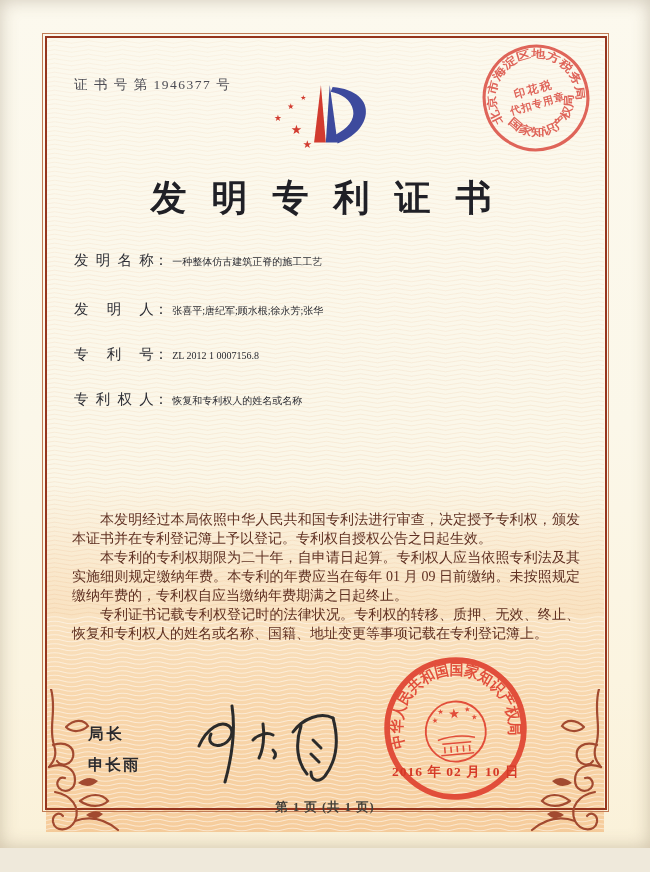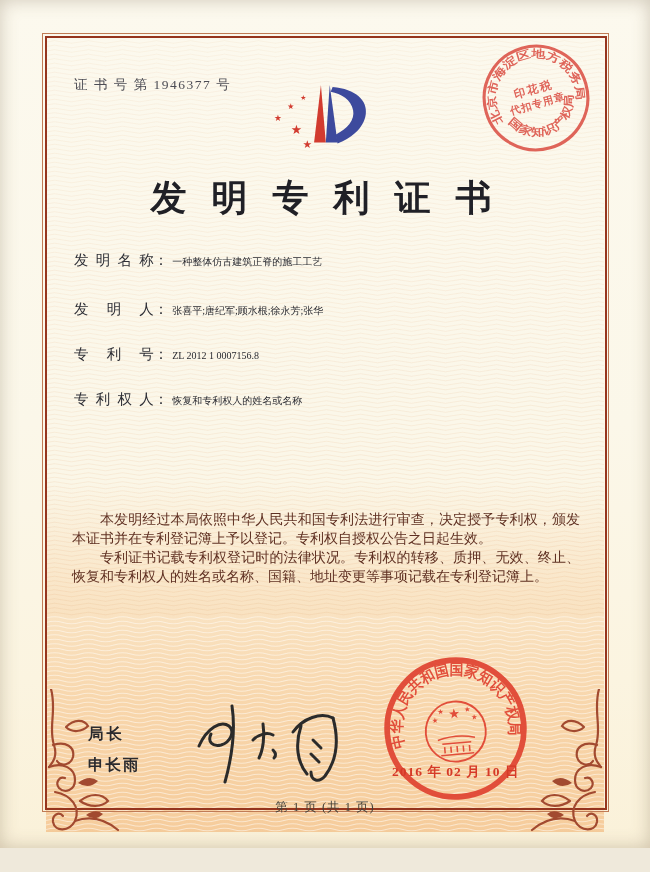--- a/index.html
+++ b/index.html
@@ -41,21 +41,21 @@
     font-size:14px;line-height:19px;color:#5f3022;text-align:justify;font-family:Liberation Serif, serif;}
   .body-text p{margin:0;text-indent:2em;}
 
   .director-title{position:absolute;left:88px;top:724px;z-index:4;font-size:15.5px;font-weight:600;color:#2a2a2e;letter-spacing:3px;font-family:Liberation Mono, monospace;}
   .director-name{position:absolute;left:88px;top:755px;z-index:4;font-size:15.5px;font-weight:600;color:#2a2a2e;letter-spacing:2px;font-family:Liberation Mono, monospace;}
   .autograph{position:absolute;left:185px;top:698px;width:175px;height:95px;z-index:4;}
 
   .office-seal{position:absolute;left:383px;top:656px;width:145px;height:145px;z-index:6;transform:rotate(-5deg);opacity:.92;}
   .seal-date{position:absolute;left:392px;top:763px;z-index:7;font-size:13.5px;font-weight:700;color:#d63a28;letter-spacing:1px;white-space:pre;}
 
-  .footer{position:absolute;left:0;right:0;top:799px;z-index:4;text-align:center;font-size:12.5px;color:#44413a;letter-spacing:1px;white-space:pre;}
+  .footer{position:absolute;left:0;right:0;top:799px;z-index:4;text-align:center;font-size:12.5px;color:#44413a;letter-spacing:1px;white-space:pre;font-weight:bold;}
 
   .seal-text{font-family:"Liberation Serif","DejaVu Serif",serif;font-weight:700;}
   .star{font-family:"DejaVu Sans",sans-serif;}
 </style>
 </head>
 <body>
 
 <div class="page">
 
   <div class="warm-overlay"></div>
@@ -312,20 +312,21 @@
     <div class="field-row">
       <span class="field-label">专　 利　 号：</span><span class="field-value">ZL 2012 1 0007156.8</span>
     </div>
     <div class="field-row">
       <span class="field-label">专  利  权  人：</span><span class="field-value">恢复和专利权人的姓名或名称</span>
     </div>
   </div>
 
   <div class="body-text">
     <p>本发明经过本局依照中华人民共和国专利法进行审查，决定授予专利权，颁发本证书并在专利登记簿上予以登记。专利权自授权公告之日起生效。</p>
+    <p>本专利的专利权期限为二十年，自申请日起算。专利权人应当依照专利法及其实施细则规定缴纳年费。本专利的年费应当在每年 01 月 09 日前缴纳。未按照规定缴纳年费的，专利权自应当缴纳年费期满之日起终止。</p>
     <p>专利证书记载专利权登记时的法律状况。专利权的转移、质押、无效、终止、恢复和专利权人的姓名或名称、国籍、地址变更等事项记载在专利登记簿上。</p>
   </div>
 
   <div class="director-title">局长</div>
   <div class="director-name">申长雨</div>
 
   <svg class="autograph" viewBox="0 0 175 95">
     <g stroke="#2b2b2b" stroke-width="3" fill="none" stroke-linecap="round" stroke-linejoin="round">
       <path d="M14,48 C22,30 36,22 44,28 C50,33 46,44 36,47 C28,49 22,44 26,36"></path>
       <path d="M47,8 C50,28 48,55 40,84"></path>

